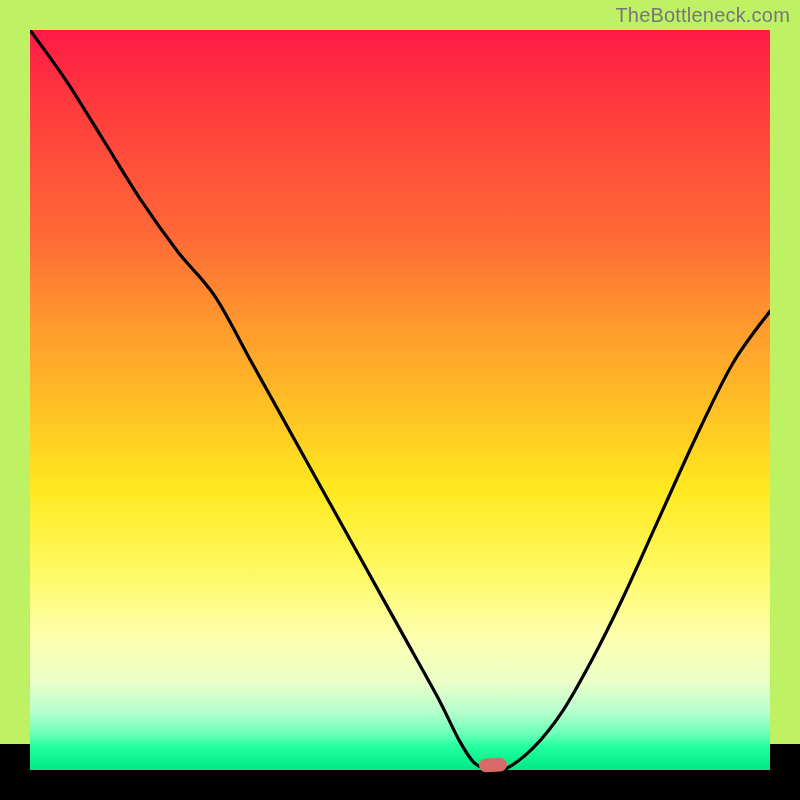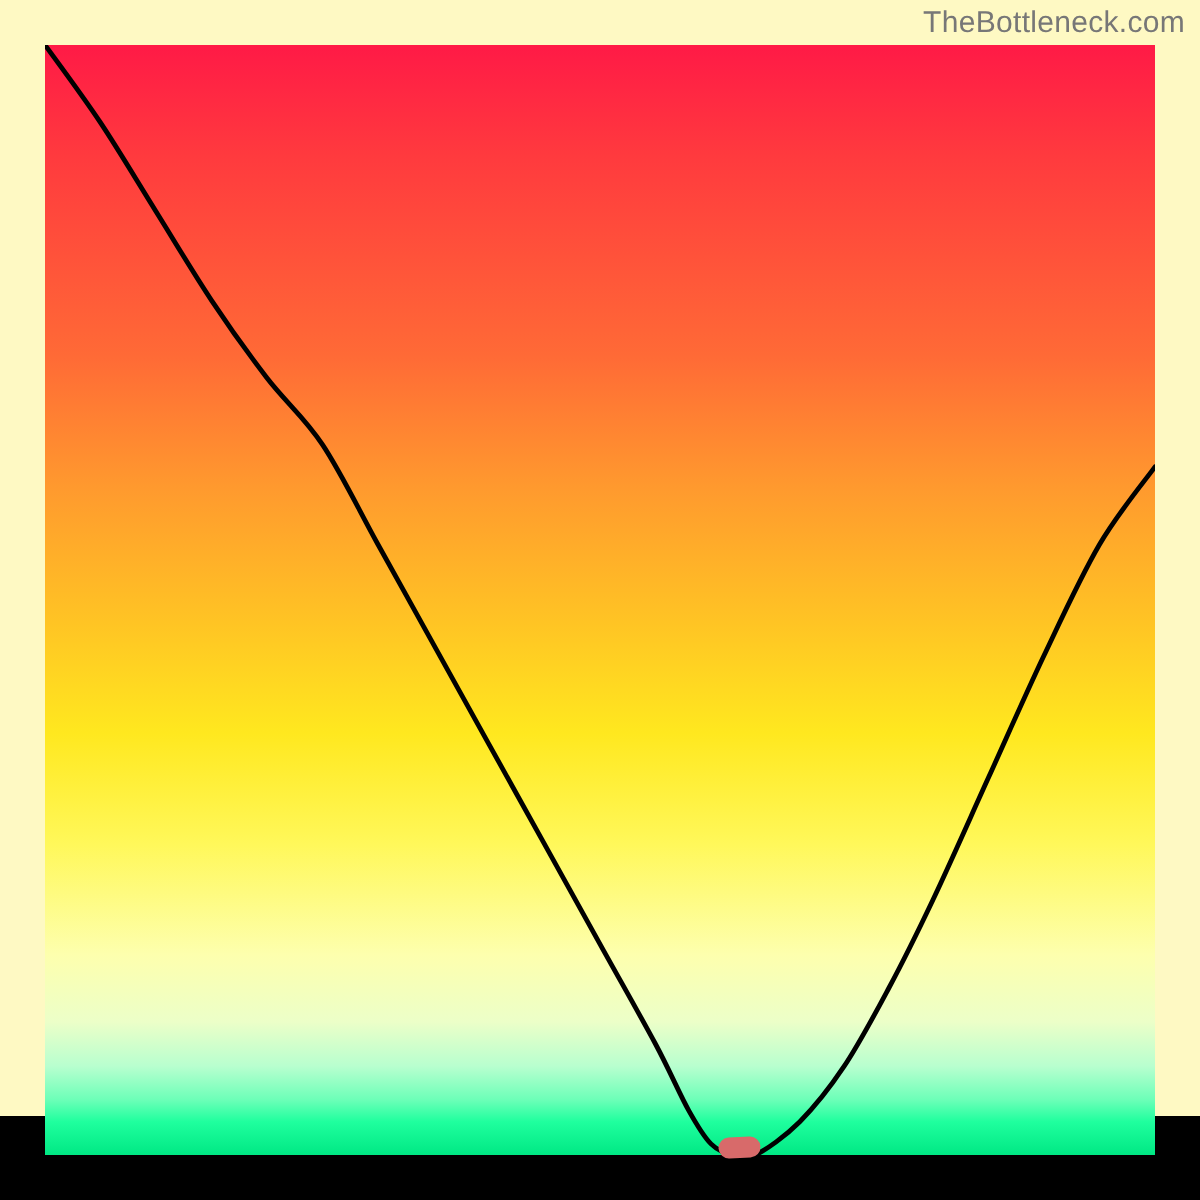--- a/index.html
+++ b/index.html
@@ -9,21 +9,21 @@
     height: 800px;
     background: #000;
     overflow: hidden;
   }
   .frame {
     position: absolute;
     left: 0;
     top: 0;
     width: 800px;
     height: 744px;
-    background: #fef9c3;
+    background: #bef264;
   }
   .plot {
     position: absolute;
     left: 30px;
     top: 30px;
     width: 740px;
     height: 740px;
     
     background: linear-gradient(
       to bottom,

